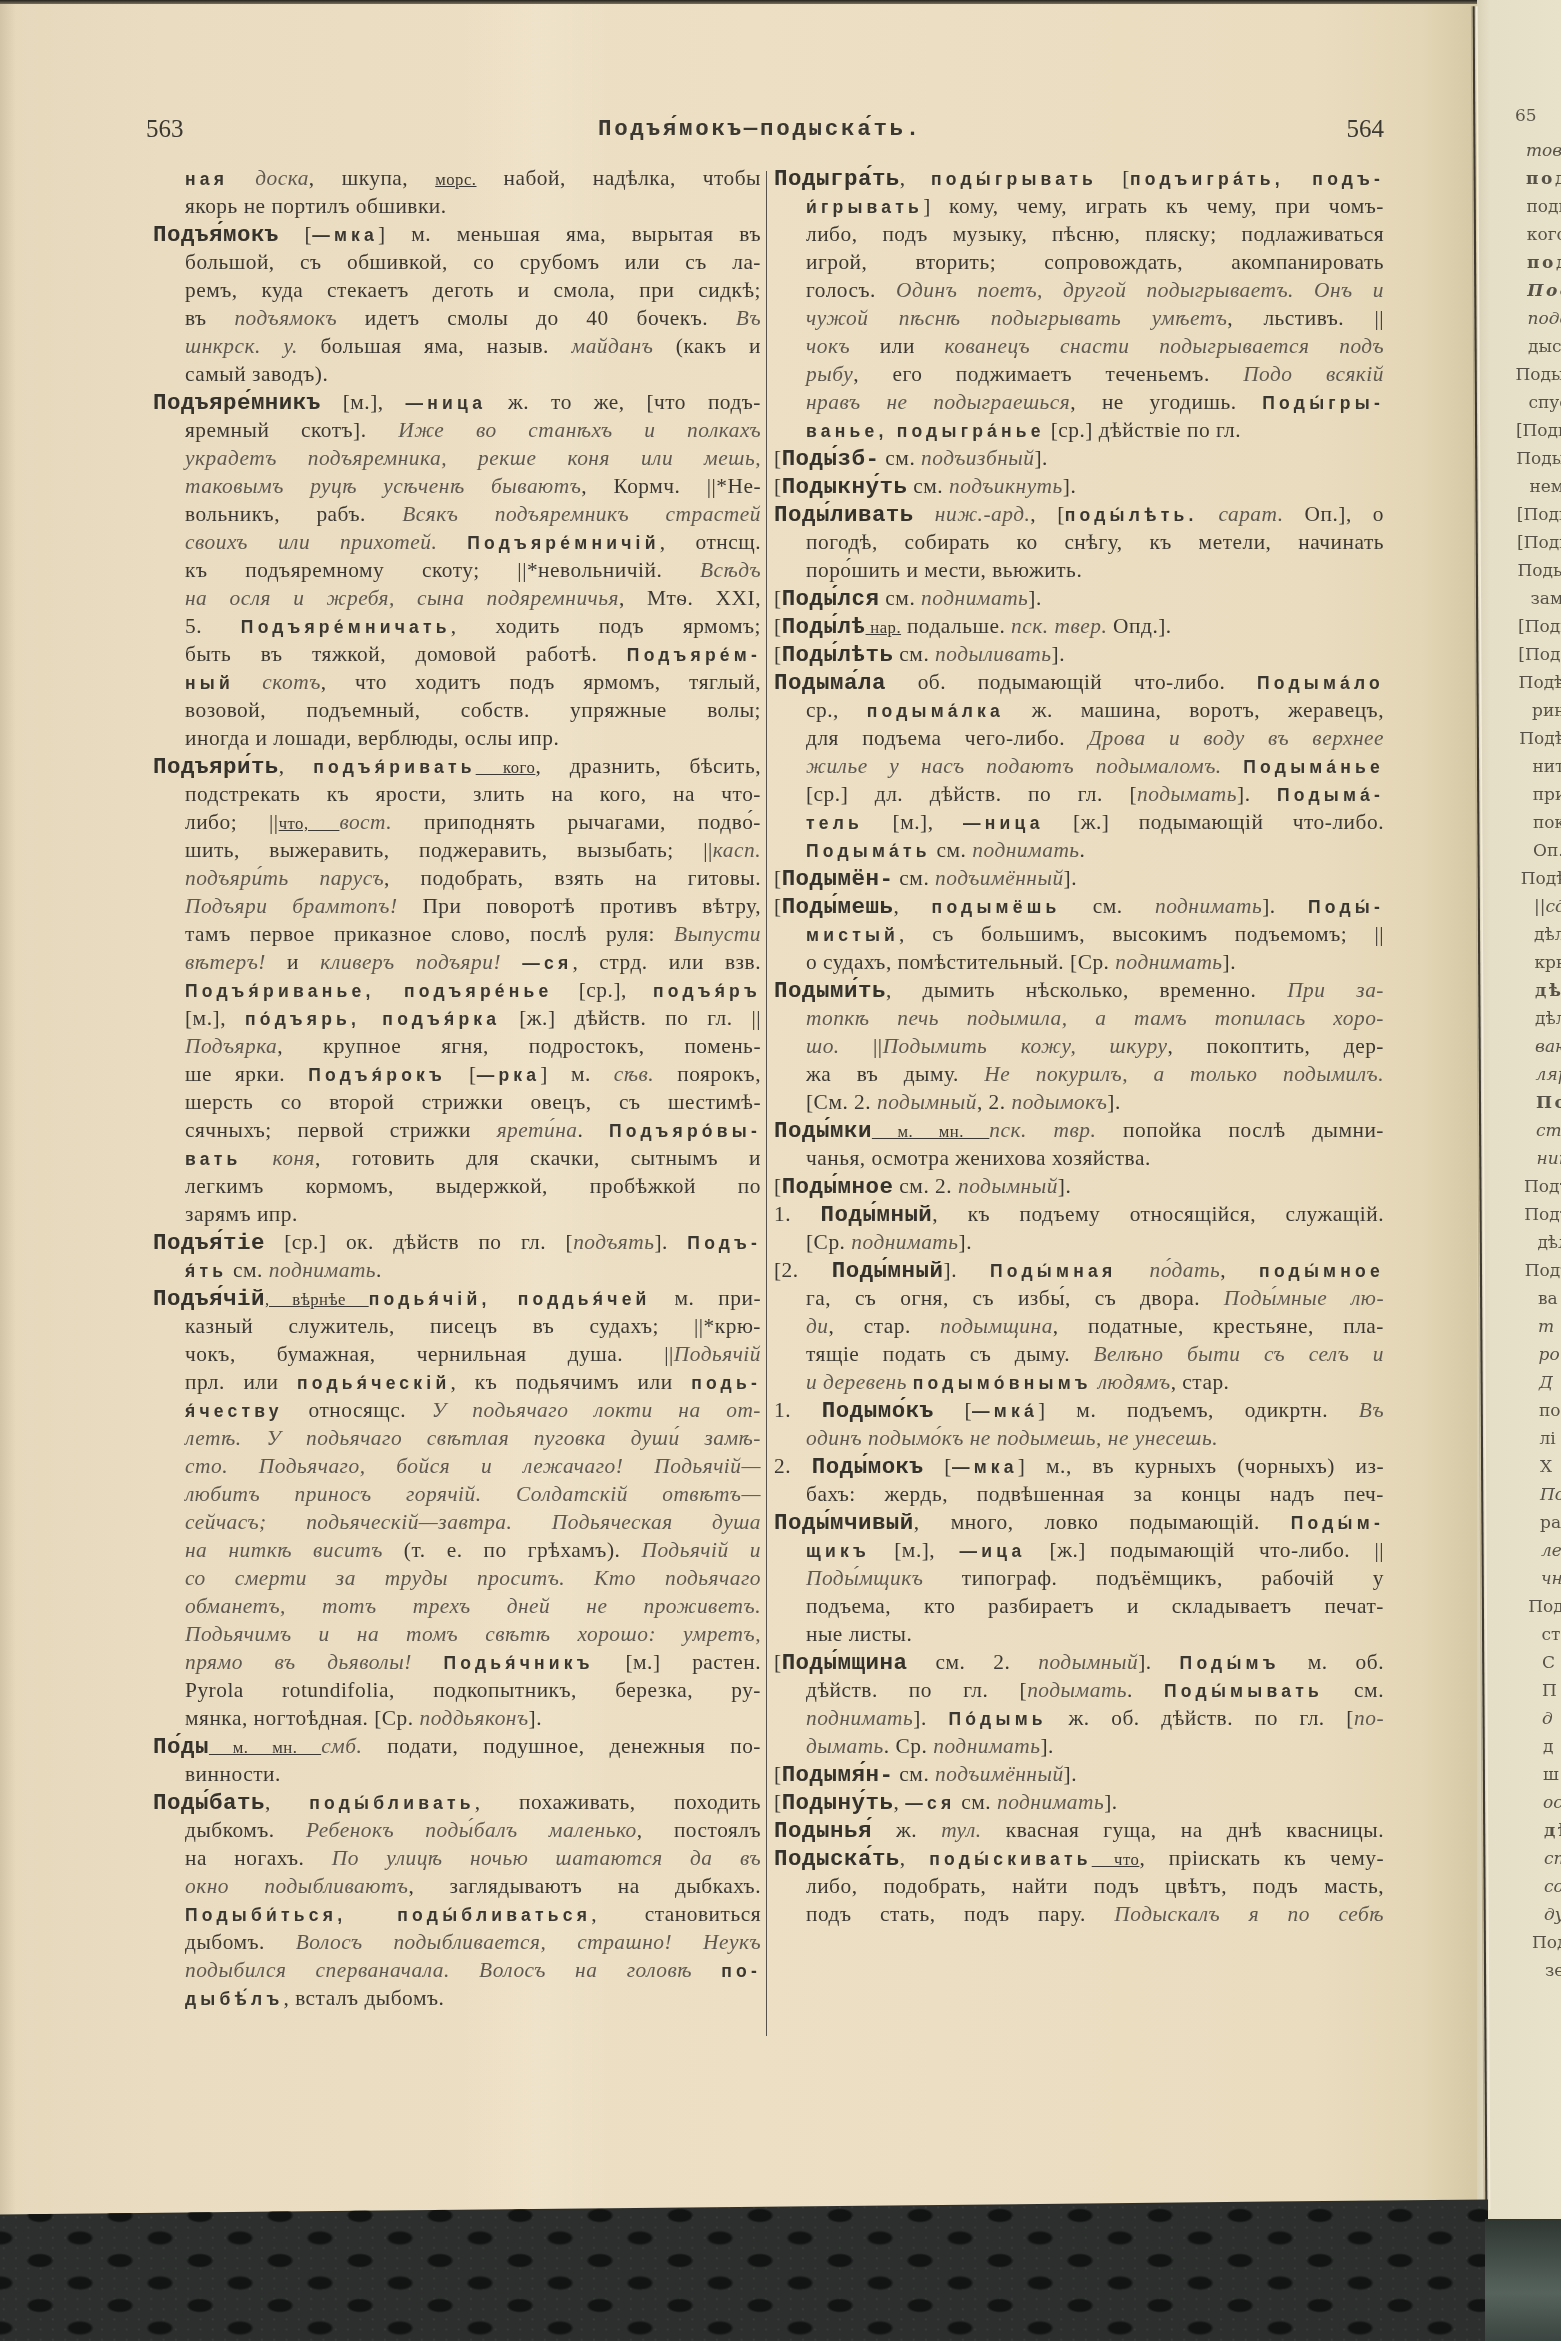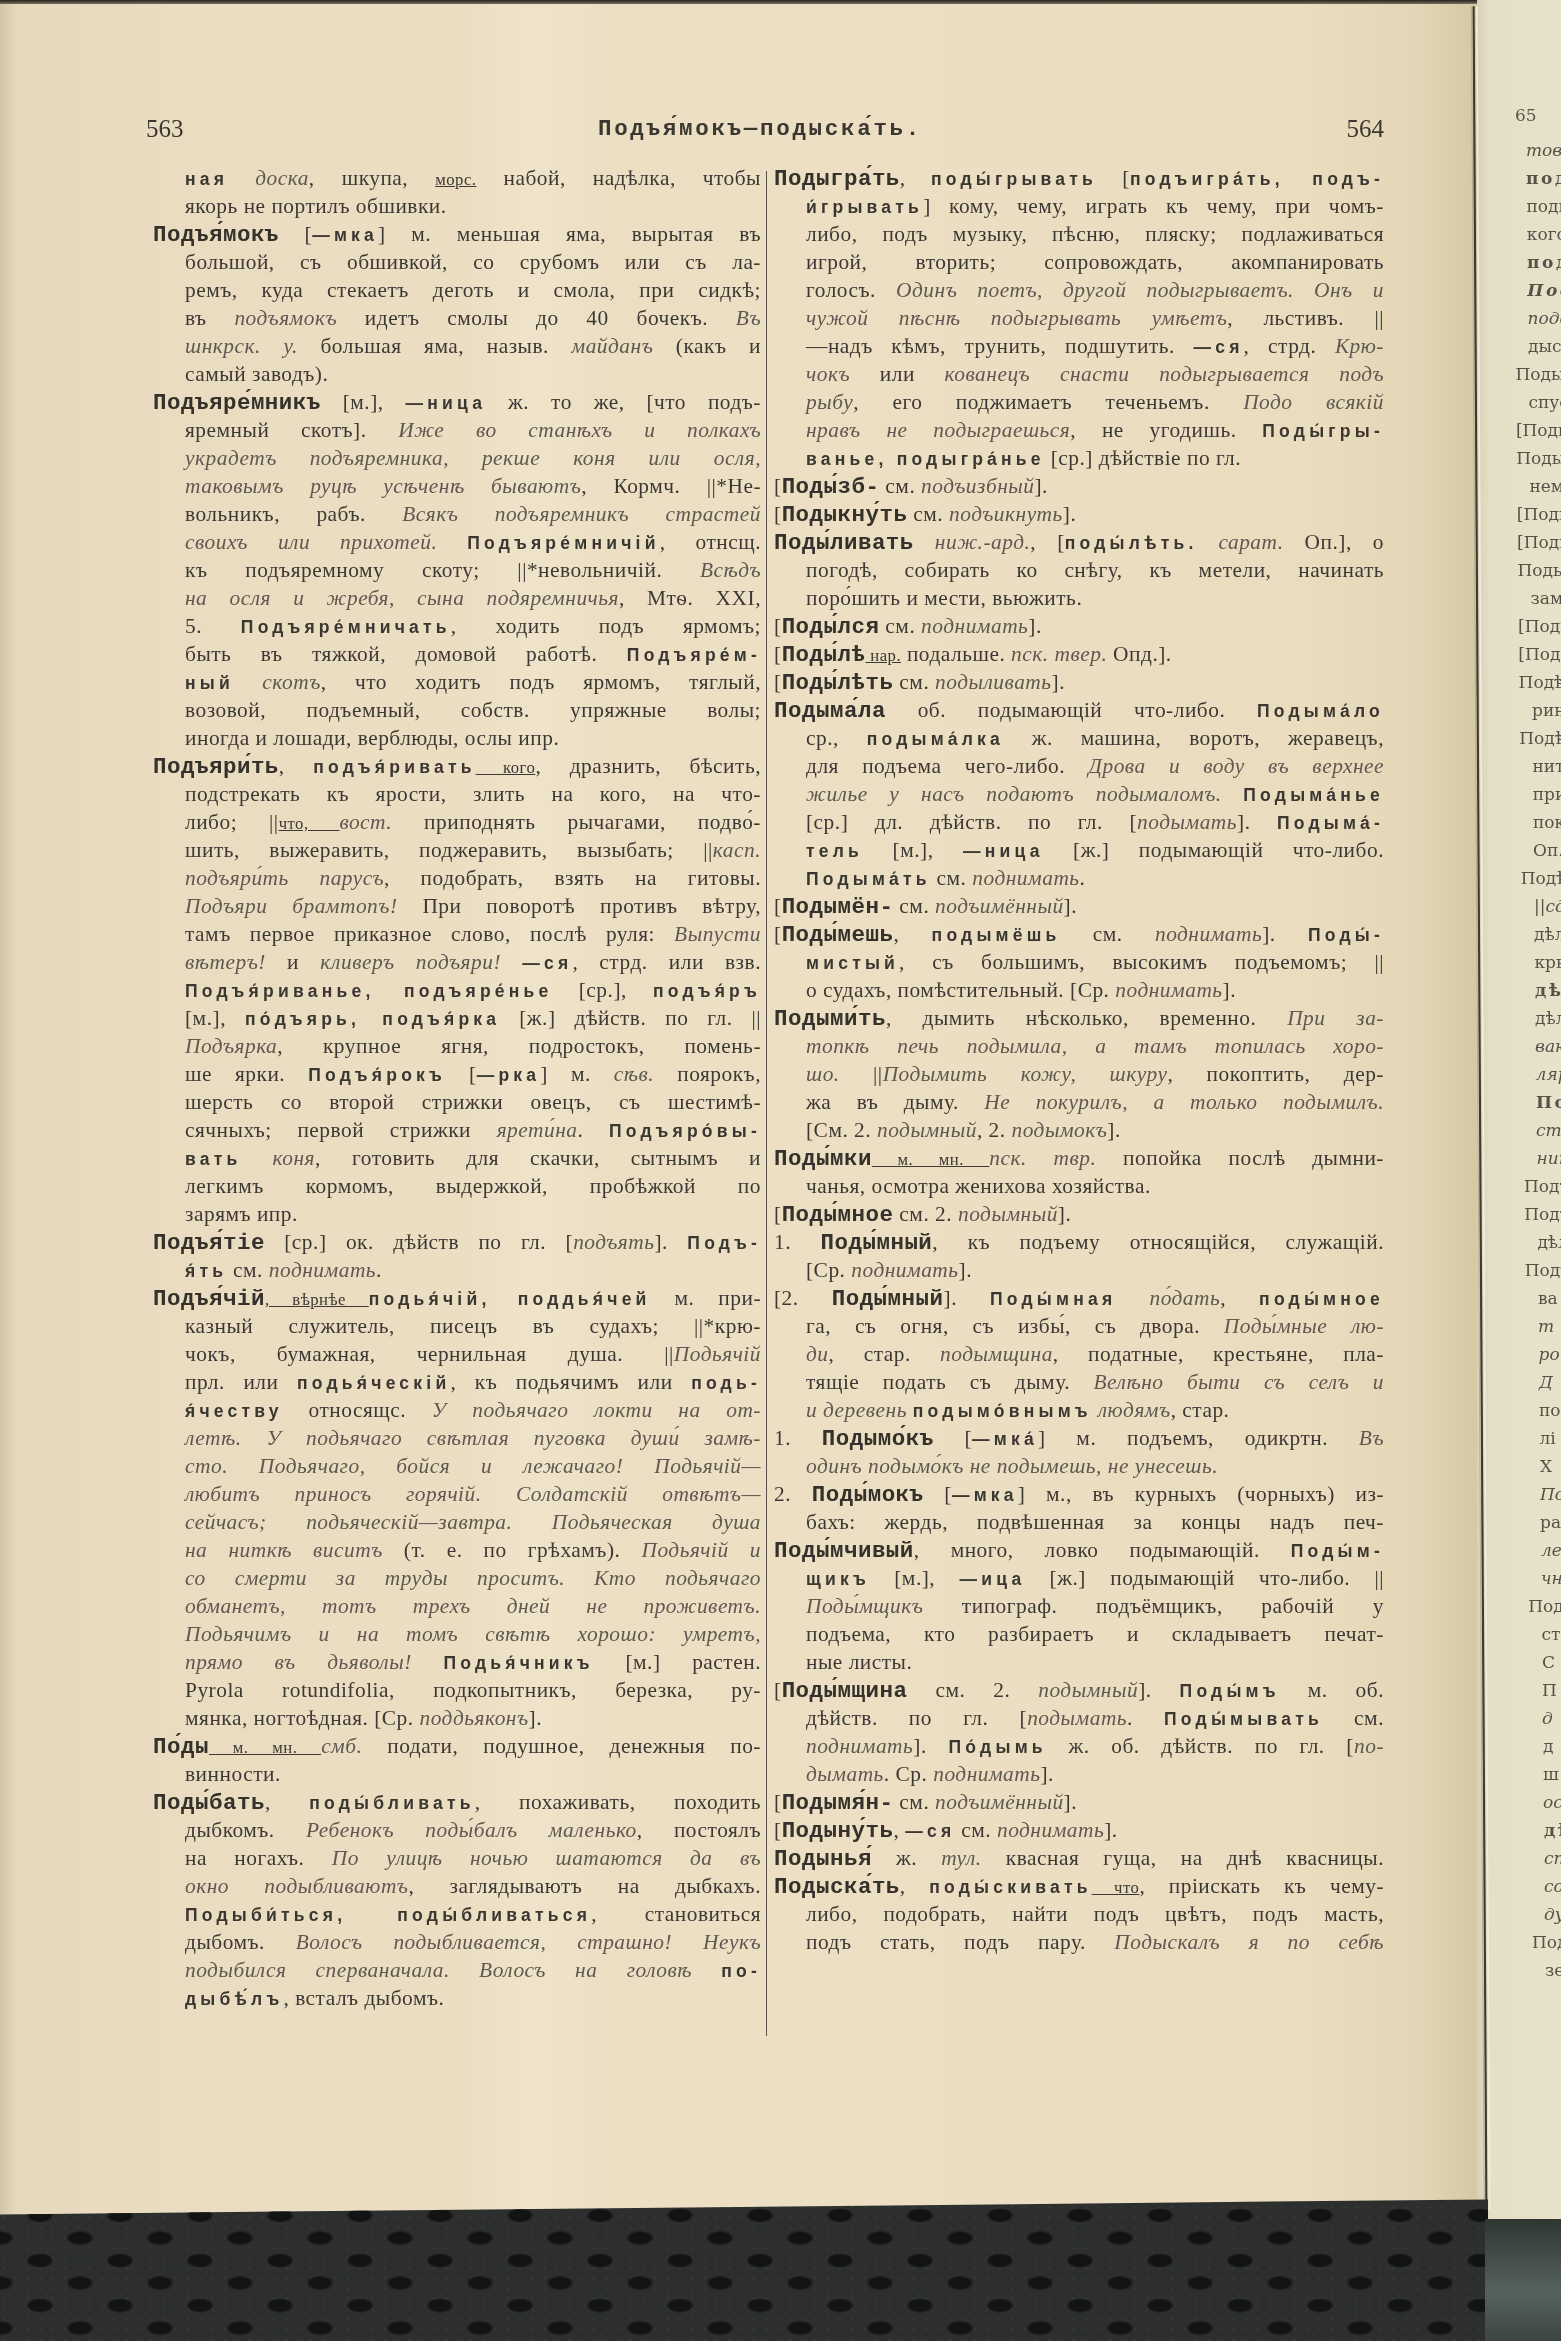--- a/index.html
+++ b/index.html
@@ -95,21 +95,21 @@
     <div class="line ind"><span class="seg-b">ная</span><span class="seg-n"> </span><span class="seg-i">доска</span><span class="seg-n">, шкупа, </span><span class="seg-s">морс.</span><span class="seg-n"> набой, надѣлка, чтобы</span></div>
     <div class="line ind end"><span class="seg-n">якорь не портилъ обшивки.</span></div>
     <div class="line"><span class="seg-h">Подъя́мокъ</span><span class="seg-n"> [</span><span class="seg-b">—мка</span><span class="seg-n">] м. меньшая яма, вырытая въ</span></div>
     <div class="line ind"><span class="seg-n">большой, съ обшивкой, со срубомъ или съ ла-</span></div>
     <div class="line ind"><span class="seg-n">ремъ, куда стекаетъ деготь и смола, при сидкѣ;</span></div>
     <div class="line ind"><span class="seg-n">въ </span><span class="seg-i">подъямокъ</span><span class="seg-n"> идетъ смолы до 40 бочекъ. </span><span class="seg-i">Въ</span></div>
     <div class="line ind"><span class="seg-i">шнкрск. у.</span><span class="seg-n"> большая яма, назыв. </span><span class="seg-i">майданъ</span><span class="seg-n"> (какъ и</span></div>
     <div class="line ind end"><span class="seg-n">самый заводъ).</span></div>
     <div class="line"><span class="seg-h">Подъяре́мникъ</span><span class="seg-n"> [м.], </span><span class="seg-b">—ница</span><span class="seg-n"> ж. то же, [что подъ-</span></div>
     <div class="line ind"><span class="seg-n">яремный скотъ]. </span><span class="seg-i">Иже во станѣхъ и полкахъ</span></div>
-    <div class="line ind"><span class="seg-i">украдетъ подъяремника, рекше коня или осля,</span></div>
+    <div class="line ind"><span class="seg-i">украдетъ подъяремника, рекше коня или мешь,</span></div>
     <div class="line ind"><span class="seg-i">таковымъ руцѣ усѣченѣ бываютъ</span><span class="seg-n">, Кормч. ||*Не-</span></div>
     <div class="line ind"><span class="seg-n">вольникъ, рабъ. </span><span class="seg-i">Всякъ подъяремникъ страстей</span></div>
     <div class="line ind"><span class="seg-i">своихъ или прихотей.</span><span class="seg-n"> </span><span class="seg-b">Подъяре́мничій</span><span class="seg-n">, отнсщ.</span></div>
     <div class="line ind"><span class="seg-n">къ подъяремному скоту; ||*невольничій. </span><span class="seg-i">Всѣдъ</span></div>
     <div class="line ind"><span class="seg-i">на осля и жребя, сына подяремничья</span><span class="seg-n">, Мтѳ. XXI,</span></div>
     <div class="line ind"><span class="seg-n">5. </span><span class="seg-b">Подъяре́мничать</span><span class="seg-n">, ходить подъ ярмомъ;</span></div>
     <div class="line ind"><span class="seg-n">быть въ тяжкой, домовой работѣ. </span><span class="seg-b">Подъяре́м-</span></div>
     <div class="line ind"><span class="seg-b">ный</span><span class="seg-n"> </span><span class="seg-i">скотъ</span><span class="seg-n">, что ходитъ подъ ярмомъ, тяглый,</span></div>
     <div class="line ind"><span class="seg-n">возовой, подъемный, собств. упряжные волы;</span></div>
     <div class="line ind end"><span class="seg-n">иногда и лошади, верблюды, ослы ипр.</span></div>
@@ -159,21 +159,20 @@
     <div class="line ind"><span class="seg-i">подыбился сперваначала. Волосъ на головѣ</span><span class="seg-n"> </span><span class="seg-b">по-</span></div>
     <div class="line ind end"><span class="seg-b">дыбѣ́лъ</span><span class="seg-n">, всталъ дыбомъ.</span></div>
   </div>
 <div class="col" id="col-right">
     <div class="line"><span class="seg-h">Подыгра́ть</span><span class="seg-n">, </span><span class="seg-b">поды́грывать</span><span class="seg-n"> [</span><span class="seg-b">подъигра́ть, подъ-</span></div>
     <div class="line ind"><span class="seg-b">и́грывать</span><span class="seg-n">] кому, чему, играть къ чему, при чомъ-</span></div>
     <div class="line ind"><span class="seg-n">либо, подъ музыку, пѣсню, пляску; подлаживаться</span></div>
     <div class="line ind"><span class="seg-n">игрой, вторить; сопровождать, акомпанировать</span></div>
     <div class="line ind"><span class="seg-n">голосъ. </span><span class="seg-i">Одинъ поетъ, другой подыгрываетъ. Онъ и</span></div>
     <div class="line ind"><span class="seg-i">чужой пѣснѣ подыгрывать умѣетъ</span><span class="seg-n">, льстивъ. ||</span></div>
-    <div class="line ind"><span class="seg-n">—надъ кѣмъ, трунить, подшутить. </span><span class="seg-b">—ся</span><span class="seg-n">, стрд. </span><span class="seg-i">Крю-</span></div>
     <div class="line ind"><span class="seg-i">чокъ</span><span class="seg-n"> или </span><span class="seg-i">кованецъ снасти подыгрывается подъ</span></div>
     <div class="line ind"><span class="seg-i">рыбу</span><span class="seg-n">, его поджимаетъ теченьемъ. </span><span class="seg-i">Подо всякій</span></div>
     <div class="line ind"><span class="seg-i">нравъ не подыграешься</span><span class="seg-n">, не угодишь. </span><span class="seg-b">Поды́гры-</span></div>
     <div class="line ind end"><span class="seg-b">ванье, подыгра́нье</span><span class="seg-n"> [ср.] дѣйствіе по гл.</span></div>
     <div class="line end"><span class="seg-n">[</span><span class="seg-h">Поды́зб-</span><span class="seg-n"> см. </span><span class="seg-i">подъизбный</span><span class="seg-n">].</span></div>
     <div class="line end"><span class="seg-n">[</span><span class="seg-h">Подыкну́ть</span><span class="seg-n"> см. </span><span class="seg-i">подъикнуть</span><span class="seg-n">].</span></div>
     <div class="line"><span class="seg-h">Поды́ливать</span><span class="seg-n"> </span><span class="seg-i">ниж.-ард.</span><span class="seg-n">, [</span><span class="seg-b">поды́лѣть.</span><span class="seg-n"> </span><span class="seg-i">сарат.</span><span class="seg-n"> Оп.], о</span></div>
     <div class="line ind"><span class="seg-n">погодѣ, собирать ко снѣгу, къ метели, начинать</span></div>
     <div class="line ind end"><span class="seg-n">поро́шить и мести, вьюжить.</span></div>
     <div class="line end"><span class="seg-n">[</span><span class="seg-h">Поды́лся</span><span class="seg-n"> см. </span><span class="seg-i">поднимать</span><span class="seg-n">].</span></div>

